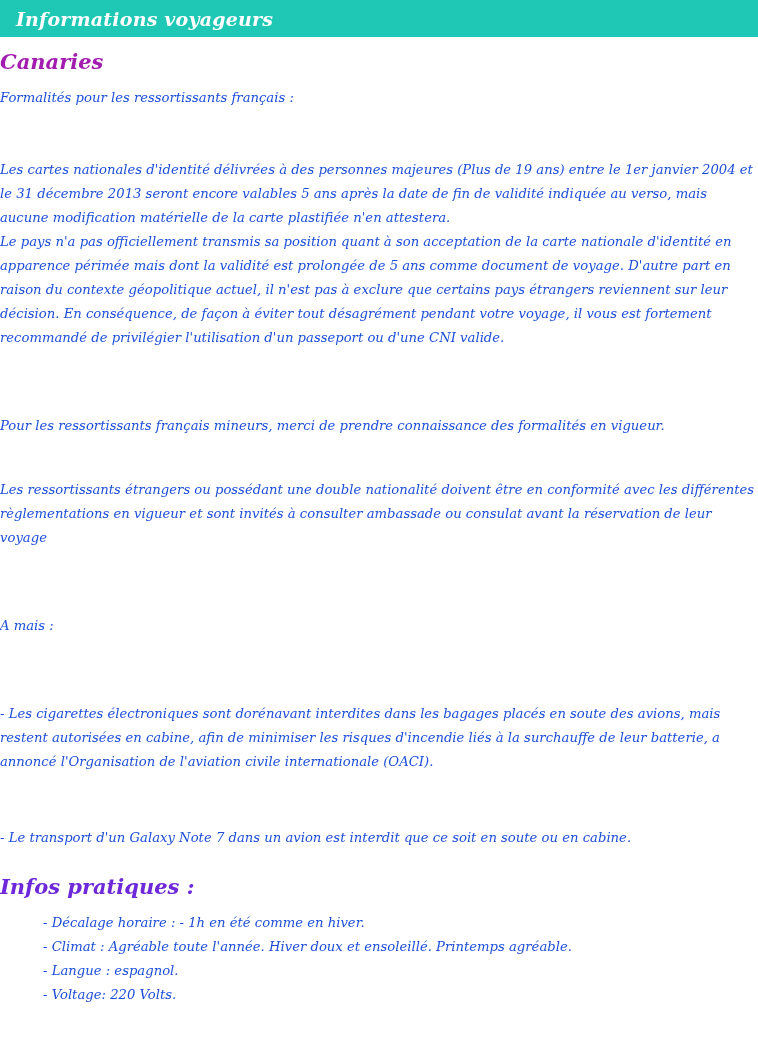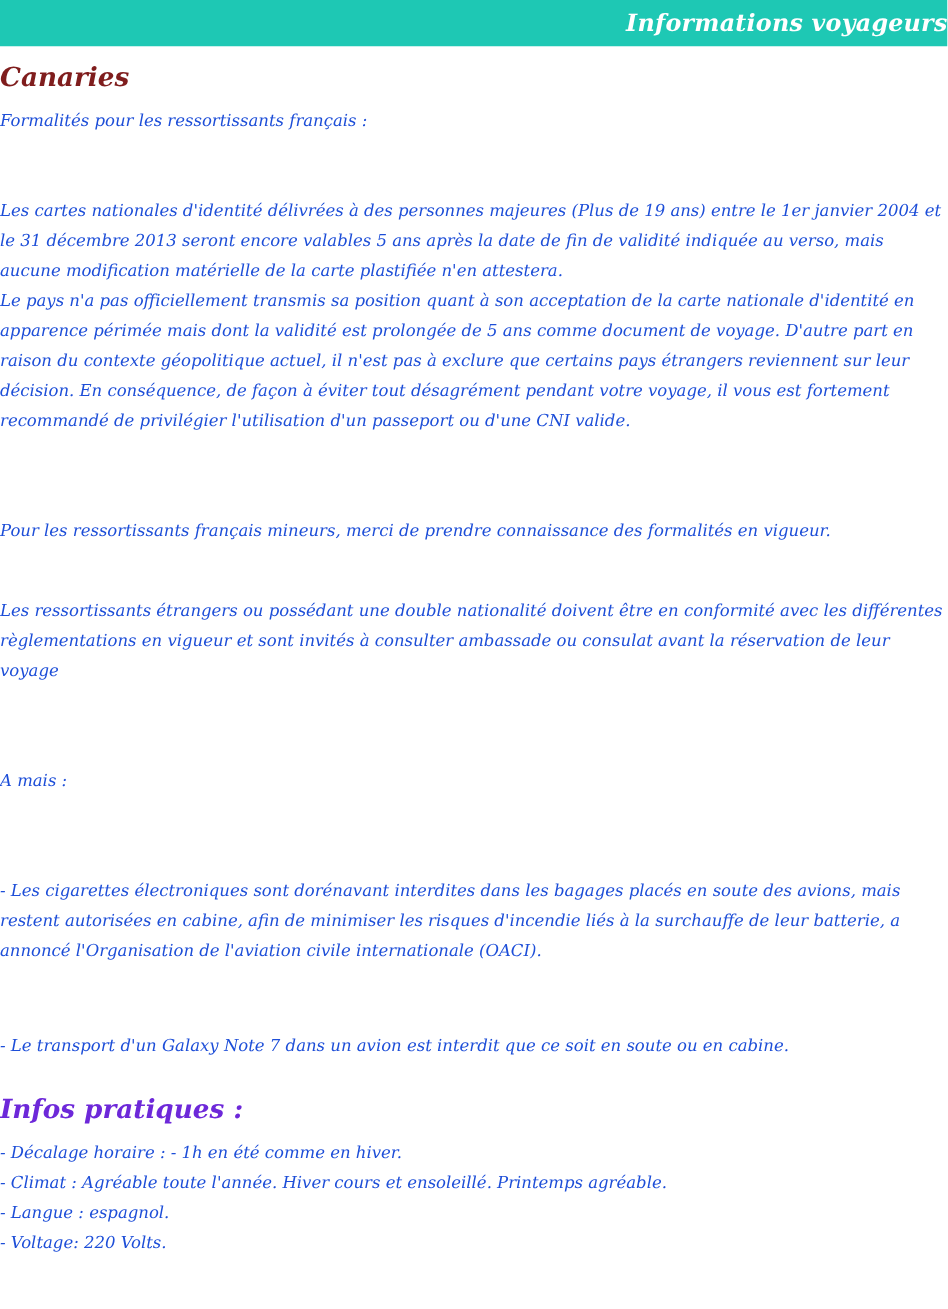--- a/index.html
+++ b/index.html
@@ -17,21 +17,20 @@
   .page {
     width: 758px;
     position: relative;
   }
   .header-bar {
     background: #1ec8b4;
     height: 37px;
     display: flex;
     align-items: center;
     padding-left: 16px;
-    justify-content: flex-end;
   }
   .header-title {
     color: #ffffff;
     font-family: "DejaVu Serif", serif;
     font-style: italic;
     font-weight: bold;
     font-size: 19px;
     letter-spacing: 0.2px;
   }
   .content {
@@ -51,34 +50,34 @@
     font-style: italic;
     font-size: 13.2px;
     line-height: 24px;
     color: #1d4ed8;
     margin: 0;
     padding: 0;
   }
   .spacer-lg { height: 40px; }
   .spacer-md { height: 24px; }
   .spacer-sm { height: 12px; }
-  .tight-list .para { line-height: 24px; }
+  .tight-list .para { line-height: 24px; padding-left: 43px; }
 </style>
 </head>
 <body>
 
 <div class="page">
 
   <div class="header-bar" style="background: rgb(30, 200, 180);">
     <span class="header-title">Informations voyageurs</span>
   </div>
 
   <div class="content">
 
-    <h2 class="section-title" style="color: #7f1d1d; font-style: italic;">Canaries</h2>
+    <h2 class="section-title" style="color: #a21caf; font-style: italic;">Canaries</h2>
 
     <div class="spacer-sm"></div>
 
     <p class="para">Formalités pour les ressortissants français :</p>
 
     <div class="spacer-md"></div>
 
 
     <div class="spacer-md"></div>
 
@@ -111,20 +110,20 @@
     <p class="para">- Le transport d'un Galaxy Note 7 dans un avion est interdit que ce soit en soute ou en cabine.</p>
 
     <div class="spacer-sm"></div>
 
     <h2 class="section-title" style="color: #6d28d9;">Infos pratiques :</h2>
 
     <div class="spacer-sm"></div>
 
     <div class="tight-list">
       <p class="para">- Décalage horaire : - 1h en été comme en hiver.</p>
-      <p class="para">- Climat : Agréable toute l'année. Hiver cours et ensoleillé. Printemps agréable.</p>
+      <p class="para">- Climat : Agréable toute l'année. Hiver doux et ensoleillé. Printemps agréable.</p>
       <p class="para">- Langue : espagnol.</p>
       <p class="para">- Voltage: 220 Volts.</p>
 
     </div>
 
   </div>
 </div>
 
 </body></html>

